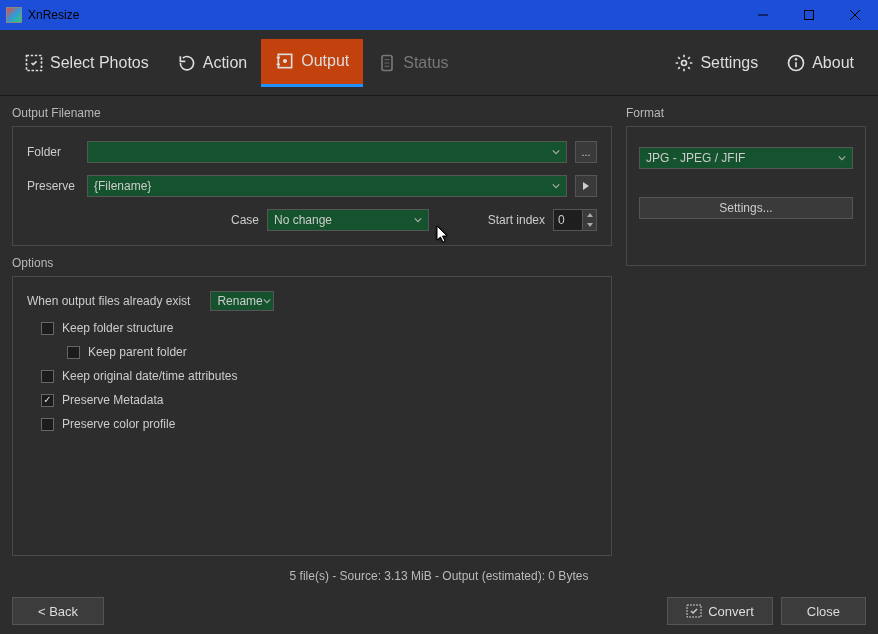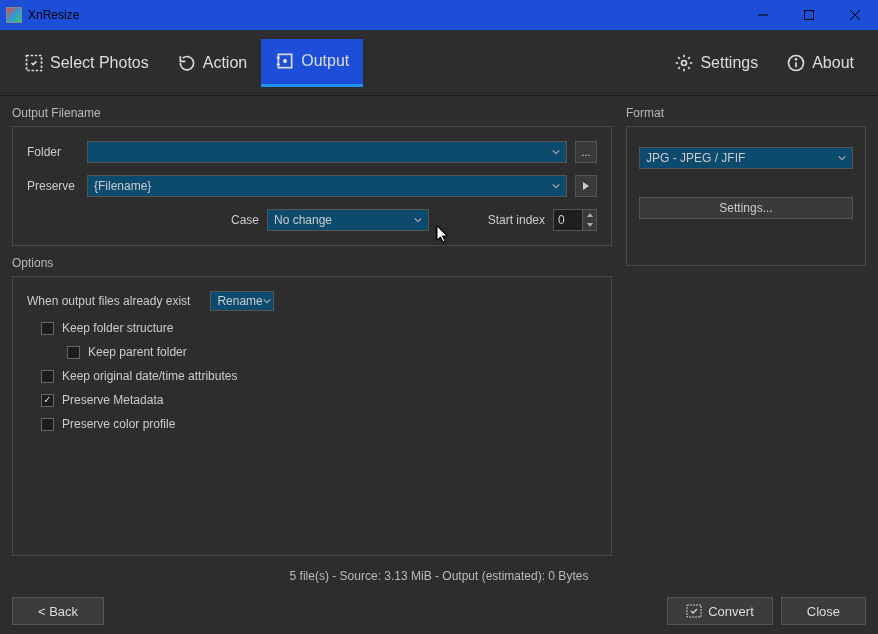--- a/index.html
+++ b/index.html
@@ -9,37 +9,37 @@
 .titlebar { height: 30px; background: #1d4ed8; display: flex; align-items: center; padding-left: 6px; }
 .titlebar .app-icon { width: 16px; height: 16px; margin-right: 6px; background: linear-gradient(135deg,#e74c3c 0%,#3498db 50%,#2ecc71 100%); border:1px solid #888; }
 .titlebar .title { font-size: 12px; color: #000; flex: 1; }
 .titlebar .win-controls { display: flex; }
 .titlebar .win-btn { width: 46px; height: 30px; display: flex; align-items: center; justify-content: center; color: #000; }
 .titlebar .win-btn svg { width: 10px; height: 10px; }
 
 
 .topbar { height: 66px; background: #2d2d2d; display: flex; align-items: center; border-bottom: 1px solid #1a1a1a; padding: 0 10px; }
 .tab { display: flex; align-items: center; padding: 0 14px; height: 48px; font-size: 16px; color: #ddd; gap: 6px; }
-.tab.active { background: #1d4ed8; border-bottom: 3px solid #1e90ff; }
+.tab.active { background: #c2410c; border-bottom: 3px solid #1e90ff; }
 .tab.disabled { color: #777; }
 .tab .tab-icon { width: 20px; height: 20px; fill: currentColor; stroke: currentColor; }
 .spacer { flex: 1; }
 
 
 .content { padding: 10px 12px 0 12px; display: flex; gap: 14px; }
 .col-left { flex: 1; display: flex; flex-direction: column; gap: 10px; }
 .col-right { width: 240px; }
 
 .group-title { font-size: 12px; color: #b8b8b8; margin-bottom: 6px; }
 .group-box { border: 1px solid #4a4a4a; background: #2d2d2d; padding: 14px 14px; }
 
 
 .row { display: flex; align-items: center; gap: 8px; margin-bottom: 12px; }
 .row-label { width: 52px; text-align: left; font-size: 12px; color: #ccc; }
-.combo { flex: 1; height: 22px; background: #0c4a6e; border: 1px solid #555; display: flex; align-items: center; padding: 0 6px; font-size: 12px; color: #ccc; position: relative; }
+.combo { flex: 1; height: 22px; background: #14532d; border: 1px solid #555; display: flex; align-items: center; padding: 0 6px; font-size: 12px; color: #ccc; position: relative; }
 .combo .chev { margin-left: auto; }
 .combo.short { width: 162px; flex: none; }
 .btn-sq { width: 22px; height: 22px; background: #3a3a3a; border: 1px solid #555; display: flex; align-items: center; justify-content: center; color: #ccc; font-size: 11px; }
 .spin { width: 44px; height: 22px; background: #1e1e1e; border: 1px solid #555; display: flex; align-items: center; padding: 0 4px; color: #ccc; font-size: 12px; position: relative; }
 .spin .spin-btns { position: absolute; right: 0; top: 0; bottom: 0; width: 14px; display: flex; flex-direction: column; }
 .spin .spin-btns div { flex:1; background:#3a3a3a; border-left:1px solid #555; display:flex; align-items:center; justify-content:center; }
 .label-inline { font-size: 12px; color: #ccc; }
 
 .case-row { display: flex; align-items: center; gap: 8px; padding-left: 200px; }
 .case-row .row-label2 { text-align: right; width: 32px; }
@@ -112,20 +112,29 @@
       </svg>
     <span>Action</span>
   </div>
   <div class="tab active">
     <svg class="tab-icon" viewBox="0 0 24 24">
         <rect x="4" y="4" width="16" height="16" fill="none" stroke="#ddd" stroke-width="2"></rect>
         <circle cx="12" cy="12" r="2" fill="#ddd"></circle>
         <path d="M2 8h4M2 16h4" stroke="#ddd" stroke-width="2"></path>
       </svg>
     <span>Output</span>
+  </div>
+  <div class="tab disabled">
+    <svg class="tab-icon" viewBox="0 0 24 24">
+        <rect x="6" y="3" width="12" height="18" rx="2" fill="none" stroke="#777" stroke-width="2"></rect>
+        <line x1="9" y1="8" x2="15" y2="8" stroke="#777"></line>
+        <line x1="9" y1="12" x2="15" y2="12" stroke="#777"></line>
+        <line x1="9" y1="16" x2="15" y2="16" stroke="#777"></line>
+      </svg>
+    <span>Status</span>
   </div>
   <div class="spacer"></div>
   <div class="tab">
     <svg class="tab-icon" viewBox="0 0 24 24">
         <circle cx="12" cy="12" r="3" fill="none" stroke="#ddd" stroke-width="2"></circle>
         <path d="M12 2v3M12 19v3M2 12h3M19 12h3M5 5l2 2M17 17l2 2M19 5l-2 2M7 17l-2 2" stroke="#ddd" stroke-width="2"></path>
       </svg>
     <span>Settings</span>
   </div>
   <div class="tab">

